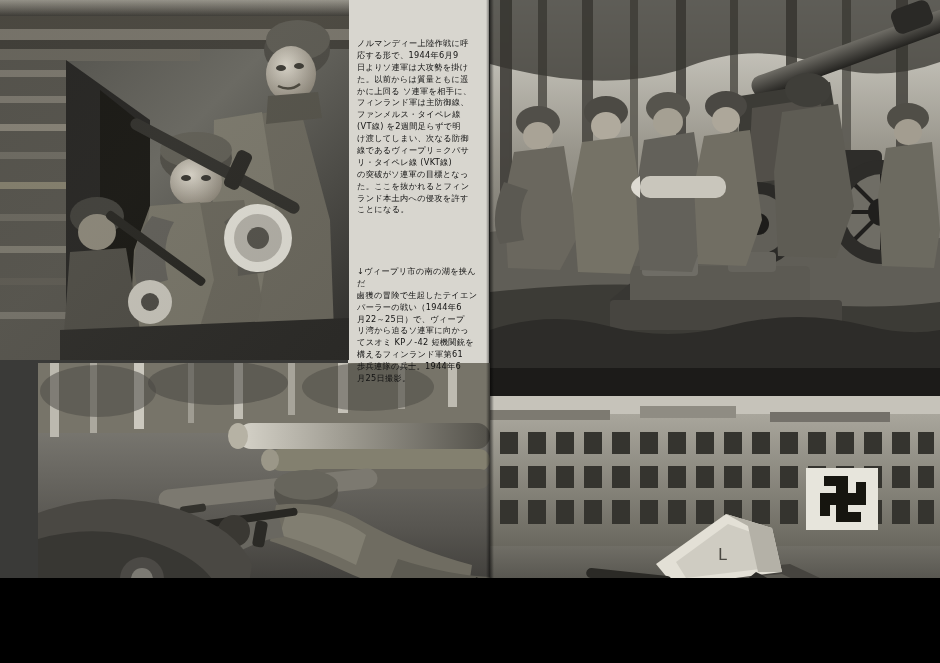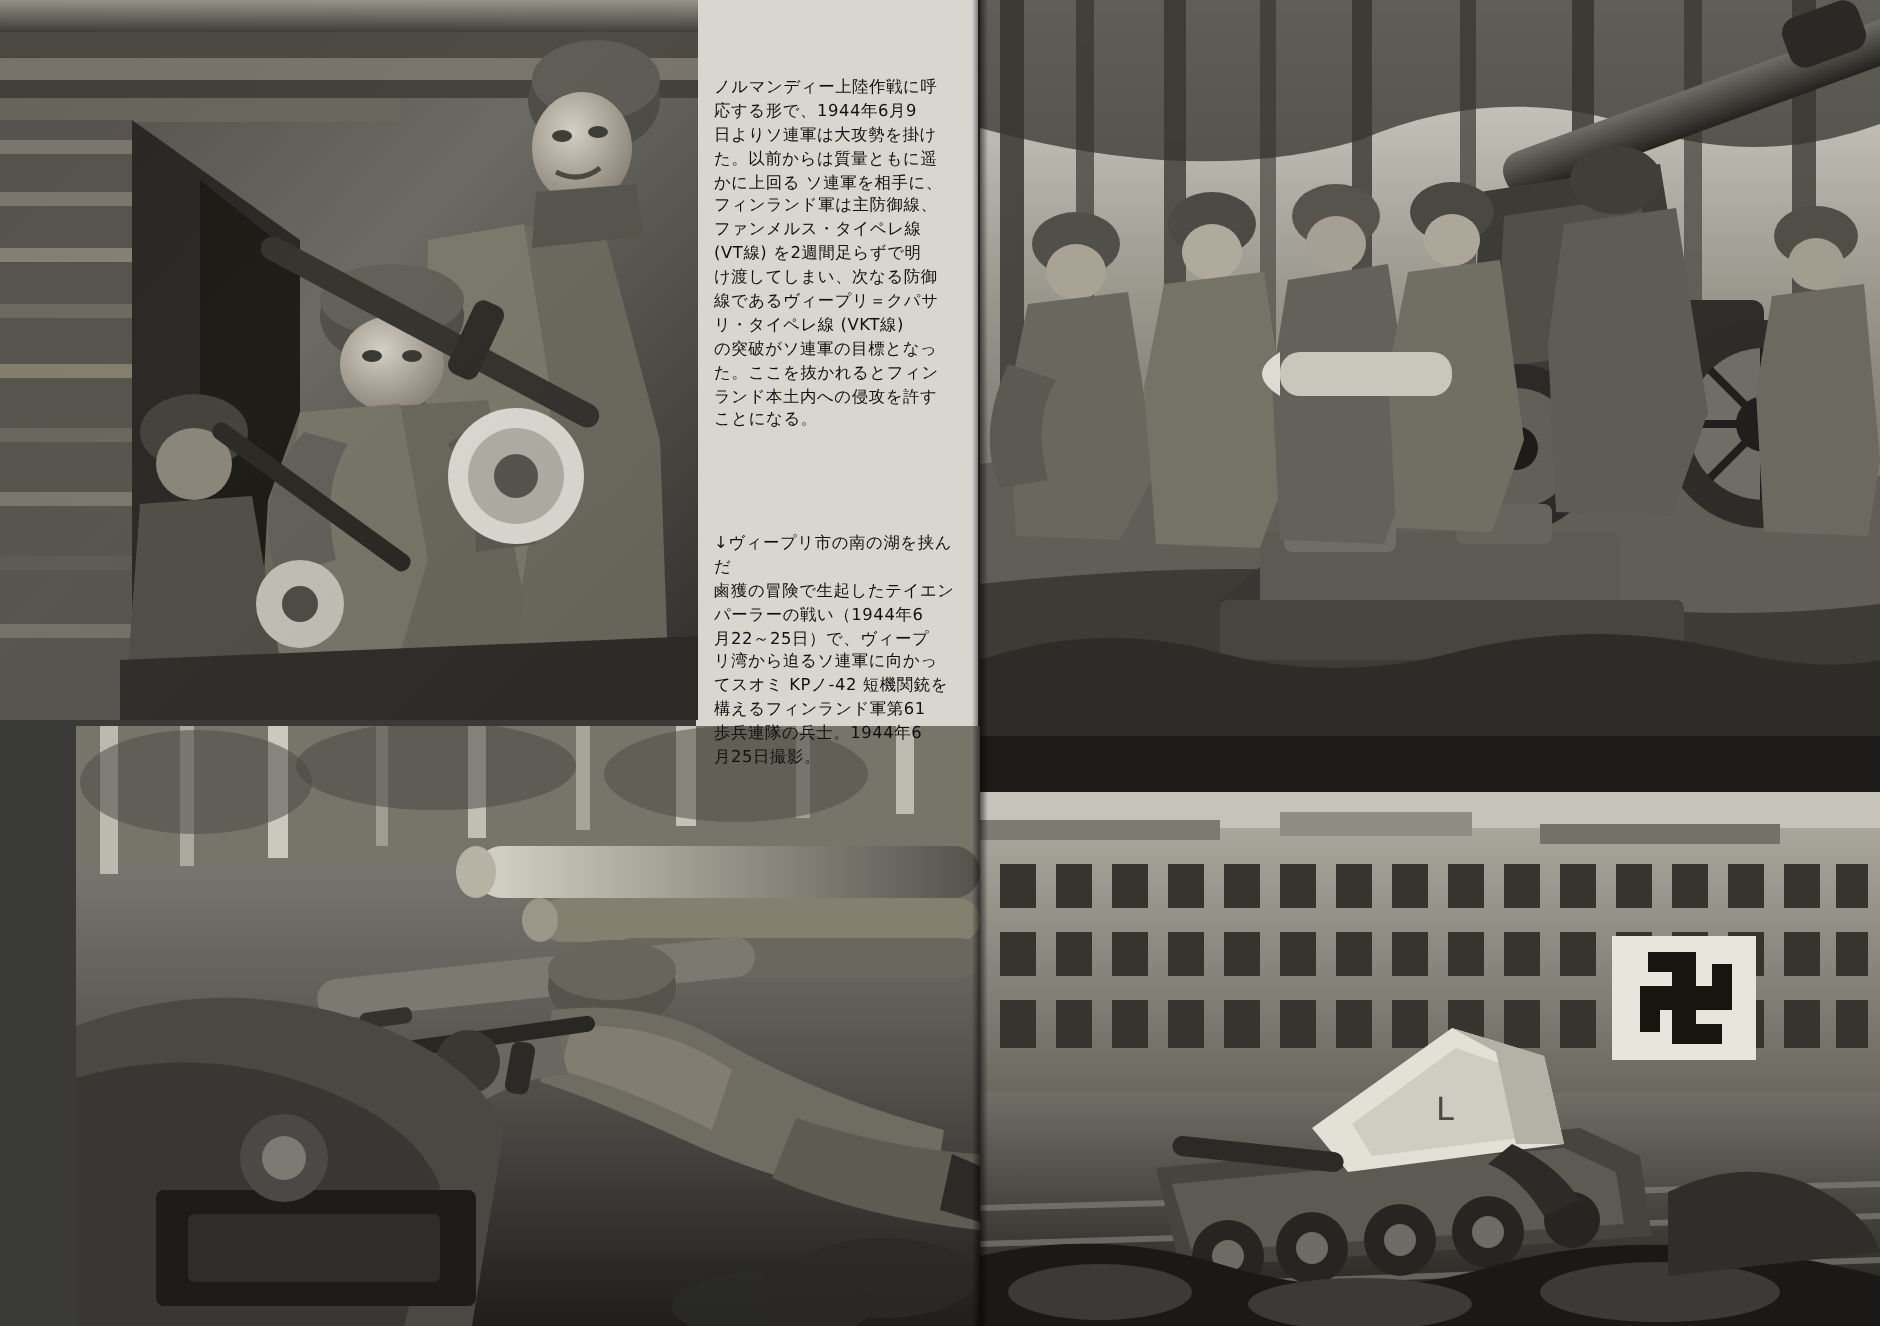--- a/index.html
+++ b/index.html
@@ -9,21 +9,21 @@
   }
   body {
     width: 940px;
     height: 663px;
     overflow: hidden;
     font-family: "DejaVu Sans", sans-serif;
   }
   .page {
     position: relative;
     width: 940px;
-    height: 663px;
+    height: 578px;
     background: #3a3a38;
     overflow: hidden;
   }
   
   .photo {
     position: absolute;
     overflow: hidden;
     background: #6d6d68;
   }
   

